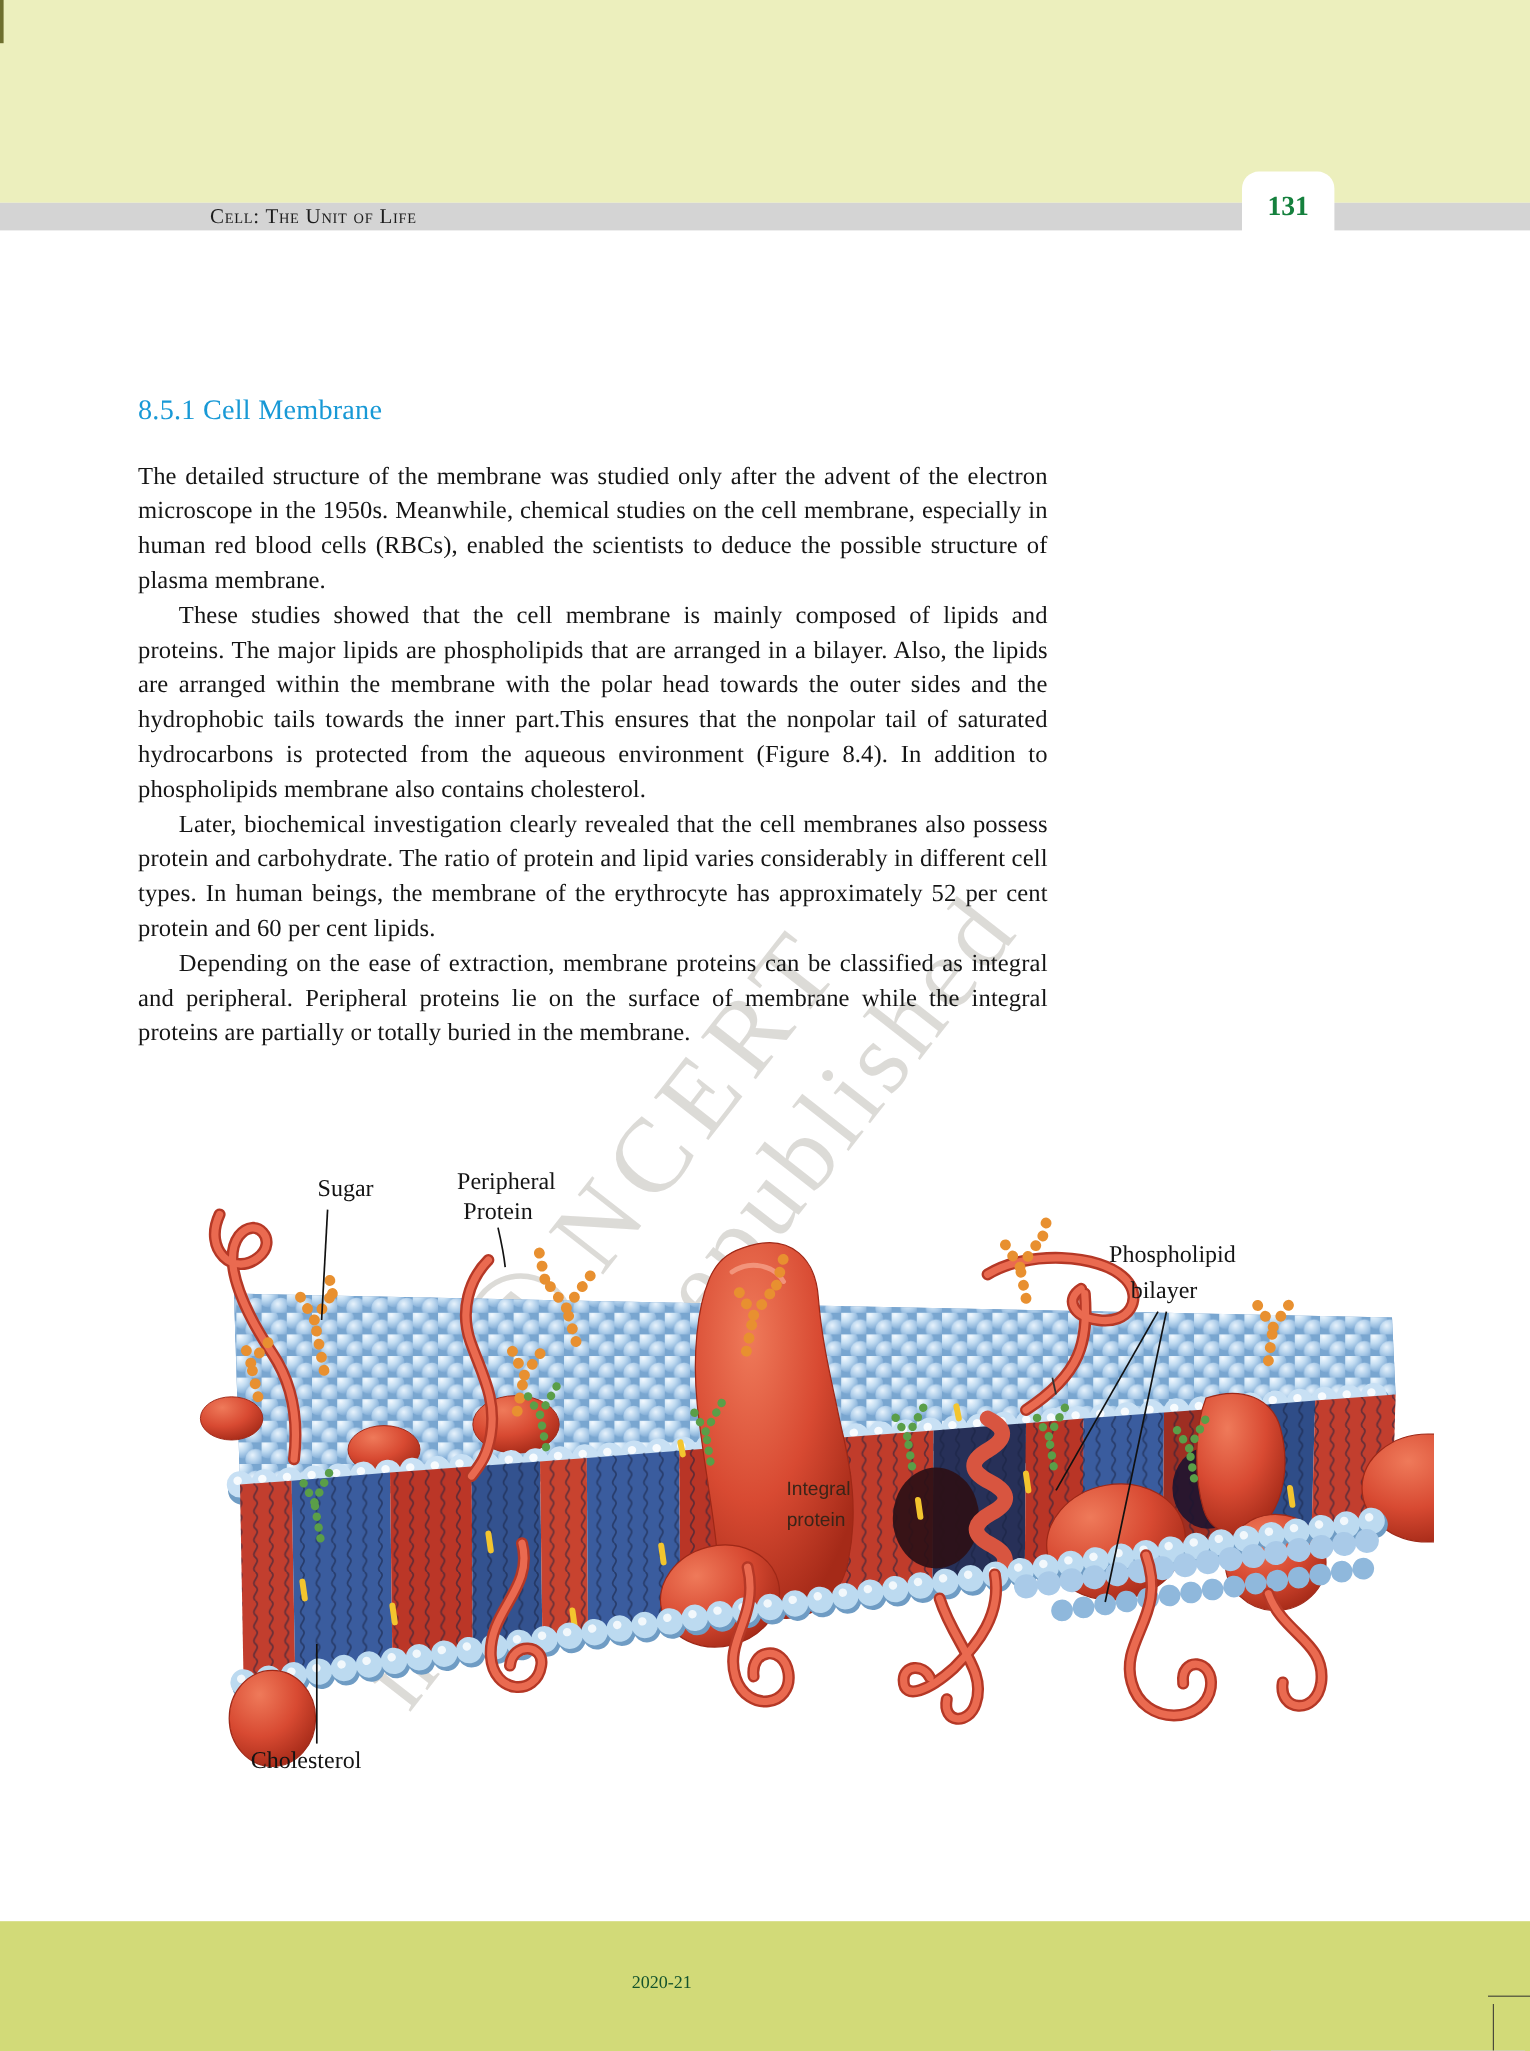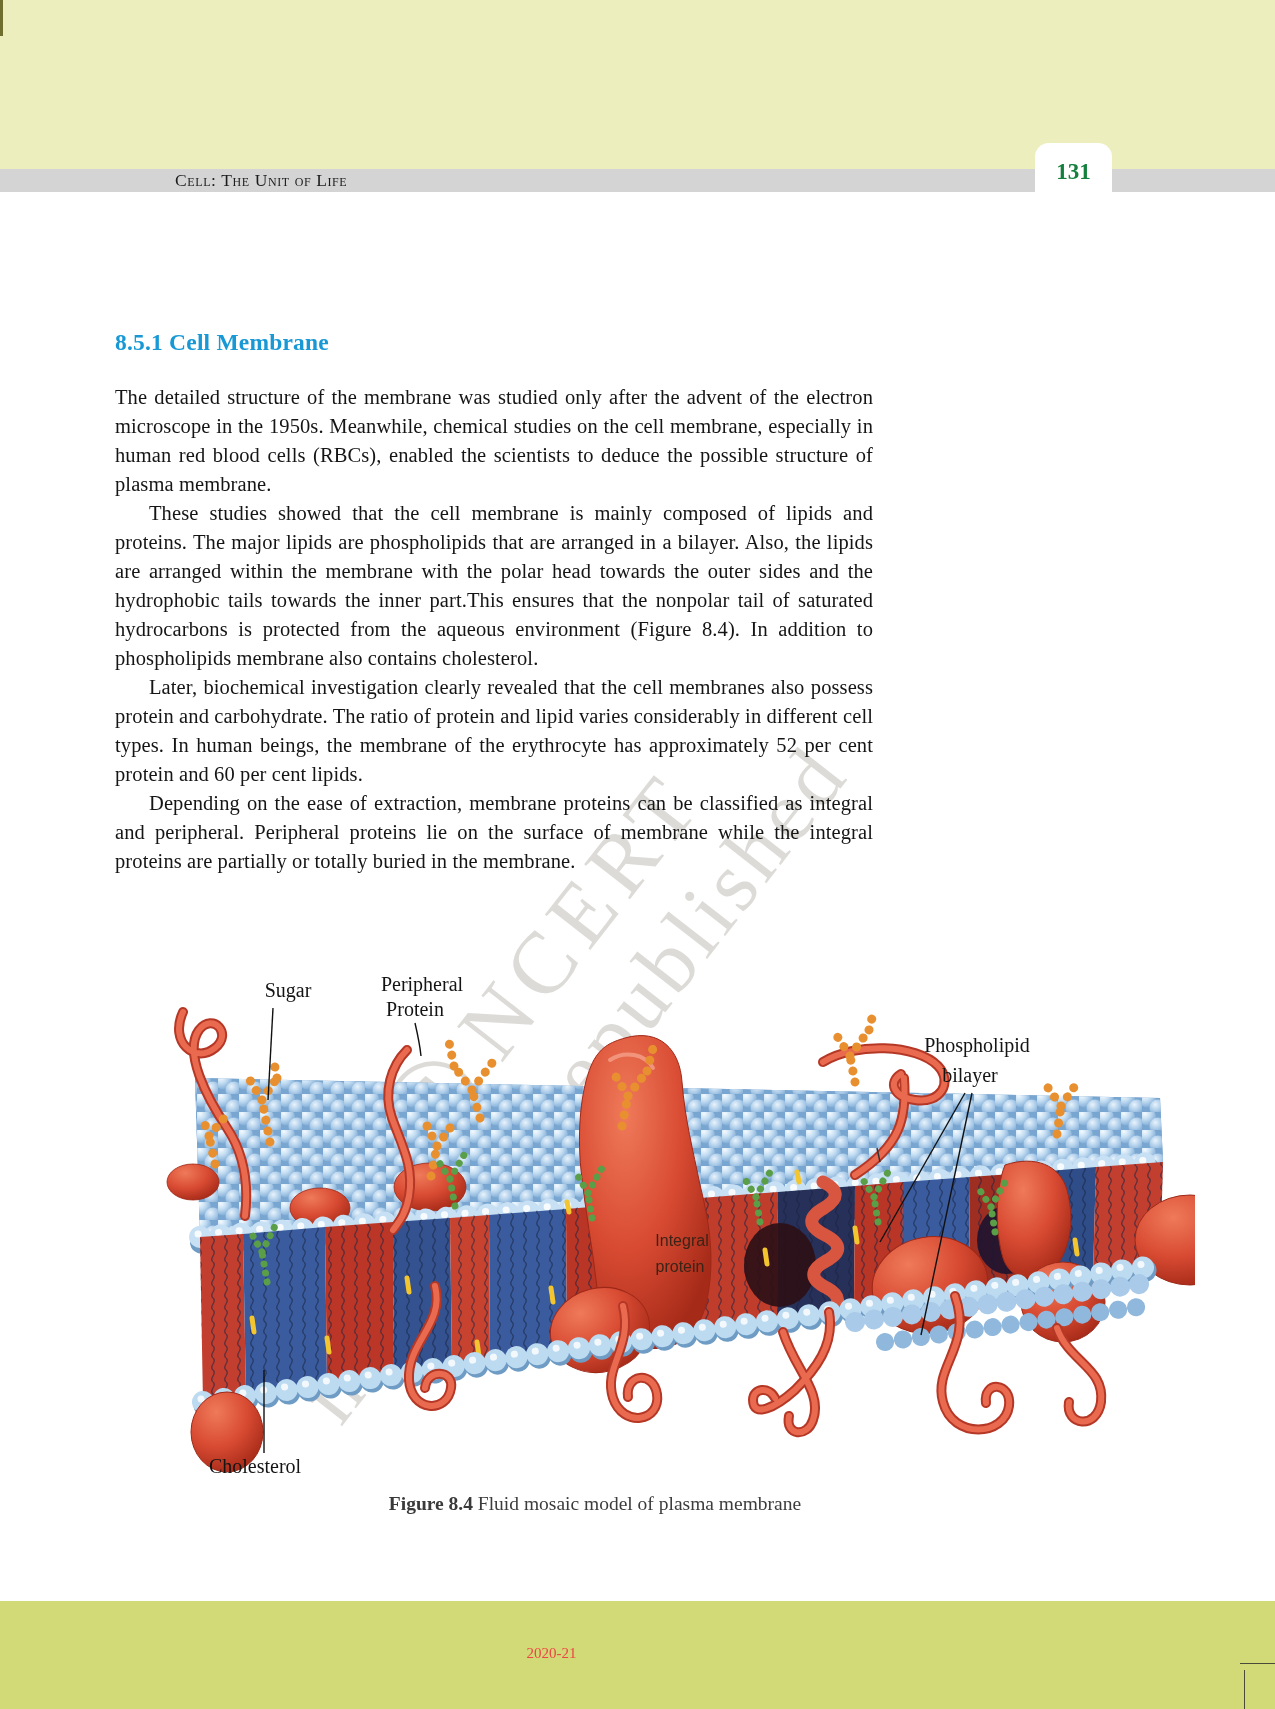--- a/index.html
+++ b/index.html
@@ -10,34 +10,34 @@
   .corner-tick{position:absolute;left:0;top:0;width:3px;height:36px;background:#6e6f2e;}
   .header-bar{position:absolute;left:0;top:169px;width:1275px;height:23px;background:#d4d4d4;}
   .header-title{position:absolute;left:175px;top:169px;height:23px;line-height:23px;
         font-variant-caps:small-caps;font-size:17.5px;letter-spacing:.6px;color:#1c1c1c;}
   .pagenum-tab{position:absolute;left:1035px;top:143px;width:77px;height:60px;background:#ffffff;
         border-radius:14px 14px 0 0;}
   .pagenum{position:absolute;left:0;top:16px;width:77px;text-align:center;
         font-size:23px;font-weight:bold;color:#15803d;}
   .bottom-band{position:absolute;left:0;top:1601px;width:1275px;height:108px;background:#d2da78;}
   .footer-year{position:absolute;left:0;top:1645px;width:1103px;text-align:center;
-        font-size:15px;color:#ef4444;}
+        font-size:15px;color:#14532d;}
   .crop-h{position:absolute;left:1240px;top:1663px;width:35px;height:1px;background:#4a4a3a;}
   .crop-v{position:absolute;left:1244px;top:1670px;width:1px;height:39px;background:#4a4a3a;}
   
   .wm{position:absolute;z-index:0;white-space:nowrap;color:#d7d5d1;opacity:.85;
       transform-origin:0 50%;transform:rotate(-52deg);font-family:"Liberation Serif",serif;}
   #wm1{left:402px;top:1068px;font-size:88px;letter-spacing:10px;}
   #wm2{left:318px;top:1360px;font-size:86px;letter-spacing:5px;}
   .wm-sym{font-size:1.5em;vertical-align:-0.12em;margin-right:14px;}
   
   .bodytext{position:absolute;left:115px;width:758px;font-size:20.5px;line-height:29px;
         color:#151515;text-align:justify;letter-spacing:.1px;z-index:2;}
   #intro{top:239px;text-indent:34px;}
-  .sec-heading{position:absolute;left:115px;top:329px;font-size:23.5px;font-weight:bold;
+  .sec-heading{position:absolute;left:115px;top:329px;font-size:23.5px;font-weight:normal;
         color:#1899d6;z-index:2;letter-spacing:.2px;}
   #paras{top:383px;}
   #paras p{margin:0;text-indent:34px;}
   #paras p:first-child{text-indent:0;}
   
   #figsvg{position:absolute;left:155px;top:950px;z-index:1;}
   .fig-caption{position:absolute;left:115px;top:1493px;width:960px;text-align:center;
         font-size:19.5px;color:#3c3c3c;z-index:2;}
   .fig-caption b{color:#3a3a3a;}
   svg text{font-family:"Liberation Serif",serif;}
@@ -240,22 +240,19 @@
     <text class="svglabel" x="133" y="47" text-anchor="middle">Sugar</text>
     <text class="svglabel" x="267" y="41" text-anchor="middle">Peripheral</text>
     <text class="svglabel" x="260" y="66" text-anchor="middle">Protein</text>
     <text class="svglabel" x="822" y="102" text-anchor="middle">Phospholipid</text>
     <text class="svglabel" x="815" y="132" text-anchor="middle">bilayer</text>
     <text class="svglabel-sans" x="527" y="296" text-anchor="middle">Integral</text>
     <text class="svglabel-sans" x="525" y="322" text-anchor="middle">protein</text>
     <text class="svglabel" x="100" y="523" text-anchor="middle">Cholesterol</text>
   </svg>
 
-  <div class="fig-caption">
-    <b>Figure 8.4</b><span> Fluid mosaic model of plasma membrane</span>
-  </div>
 
   <div class="bottom-band"></div>
   <div class="footer-year">2020-21</div>
   <div class="crop-h"></div>
   <div class="crop-v"></div>
 
 </div>
 
 </body></html>

